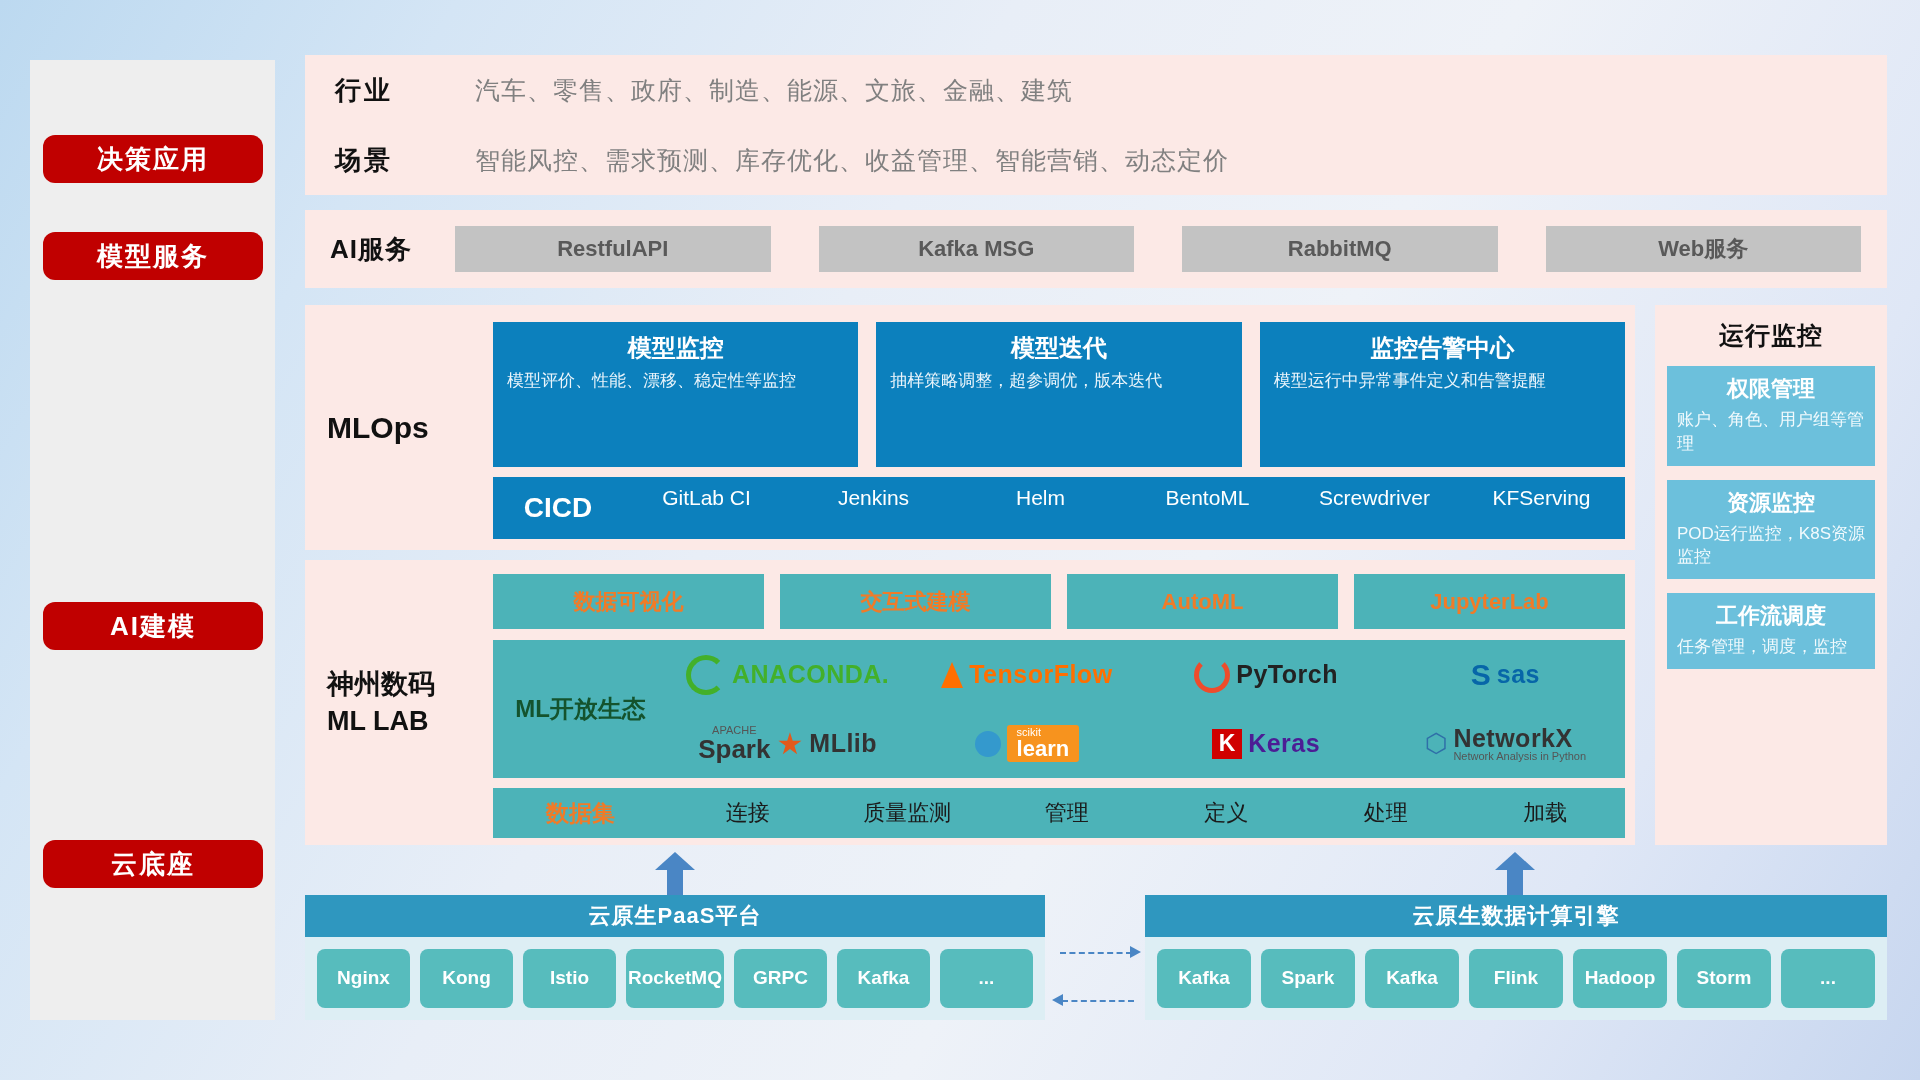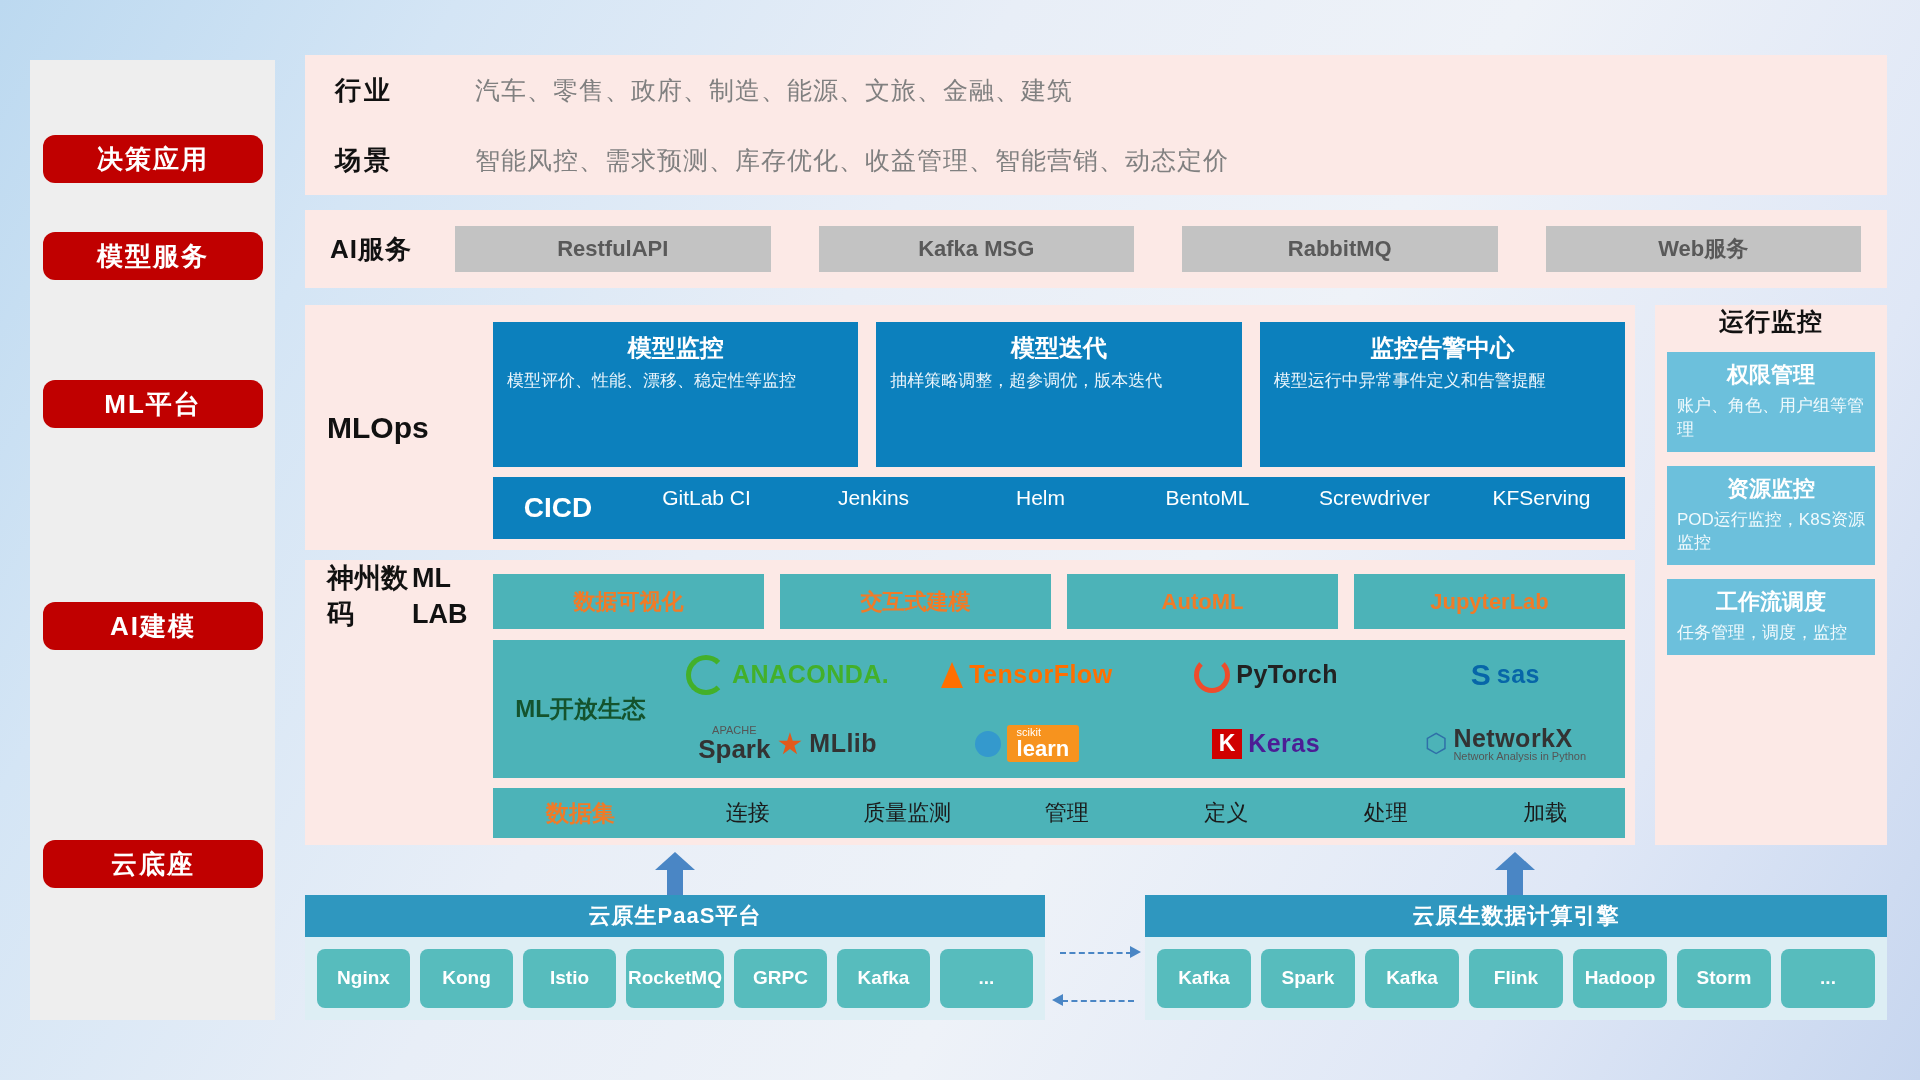--- a/index.html
+++ b/index.html
@@ -62,21 +62,21 @@
   .cicd-title{width:130px;text-align:center;font-size:28px;font-weight:bold;}
   .cicd-item{
     flex:1;font-size:21px;text-align:center;line-height:1.15;
     overflow:hidden;white-space:normal;word-break:break-all;height:44px;
   }
 
   
   #rowModeling{left:305px;top:560px;width:1330px;height:285px;}
   .model-label{
     position:absolute;left:22px;top:0;width:165px;height:100%;
-    display:flex;flex-direction:row;justify-content:center;
+    display:flex;flex-direction:column;justify-content:center;
     font-size:27px;font-weight:bold;color:#111;line-height:1.35;
   }
   .tool-row{position:absolute;left:188px;top:14px;right:10px;height:55px;display:flex;gap:16px;}
   .tool-chip{
     flex:1;background:#4cb3b8;color:#f07b28;font-weight:bold;font-size:22px;
     display:flex;align-items:center;justify-content:center;
   }
   .eco-row{
     position:absolute;left:188px;top:80px;right:10px;height:138px;
     background:#4cb3b8;display:flex;align-items:center;
@@ -87,21 +87,21 @@
   .logo-txt{font-size:25px;font-weight:bold;letter-spacing:.5px;}
   .ds-row{
     position:absolute;left:188px;top:228px;right:10px;height:50px;
     background:#4cb3b8;display:flex;align-items:center;
   }
   .ds-head{width:175px;text-align:center;color:#f07b28;font-weight:bold;font-size:23px;}
   .ds-item{flex:1;text-align:center;font-size:22px;color:#1b1b1b;}
 
   
   #rowMonitor{left:1655px;top:305px;width:232px;height:540px;}
-  .mon-title{text-align:center;font-size:25px;font-weight:bold;color:#111;letter-spacing:1px;}
+  .mon-title{text-align:center;font-size:25px;font-weight:bold;color:#111;padding-top:14px;letter-spacing:1px;}
   .mon-card{
     margin:14px 12px 0 12px;background:#6cc0dc;color:#fff;padding:8px 10px 10px 10px;
   }
   .mon-card .mc-title{text-align:center;font-size:22px;font-weight:bold;}
   .mon-card .mc-desc{font-size:17px;line-height:1.4;margin-top:4px;color:#f2fafd;}
 
   
   .cloud{position:absolute;background:#ddeef4;}
   #cloudLeft{left:305px;top:895px;width:740px;height:125px;}
   #cloudRight{left:1145px;top:895px;width:742px;height:125px;}
@@ -139,23 +139,20 @@
 
 <div class="canvas">
 
   <div class="rail">
     <div class="rail-chip" style="top:75px">
         <span>决策应用</span>
       </div>
     <div class="rail-chip" style="top:172px">
         <span>模型服务</span>
       </div>
-    <div class="rail-chip" style="top:320px">
-        <span>ML平台</span>
-      </div>
     <div class="rail-chip" style="top:542px">
         <span>AI建模</span>
       </div>
     <div class="rail-chip" style="top:780px">
         <span>云底座</span>
       </div>
   </div>
 
   <div class="panel" id="rowIndustry">
     <div class="kv-row">

